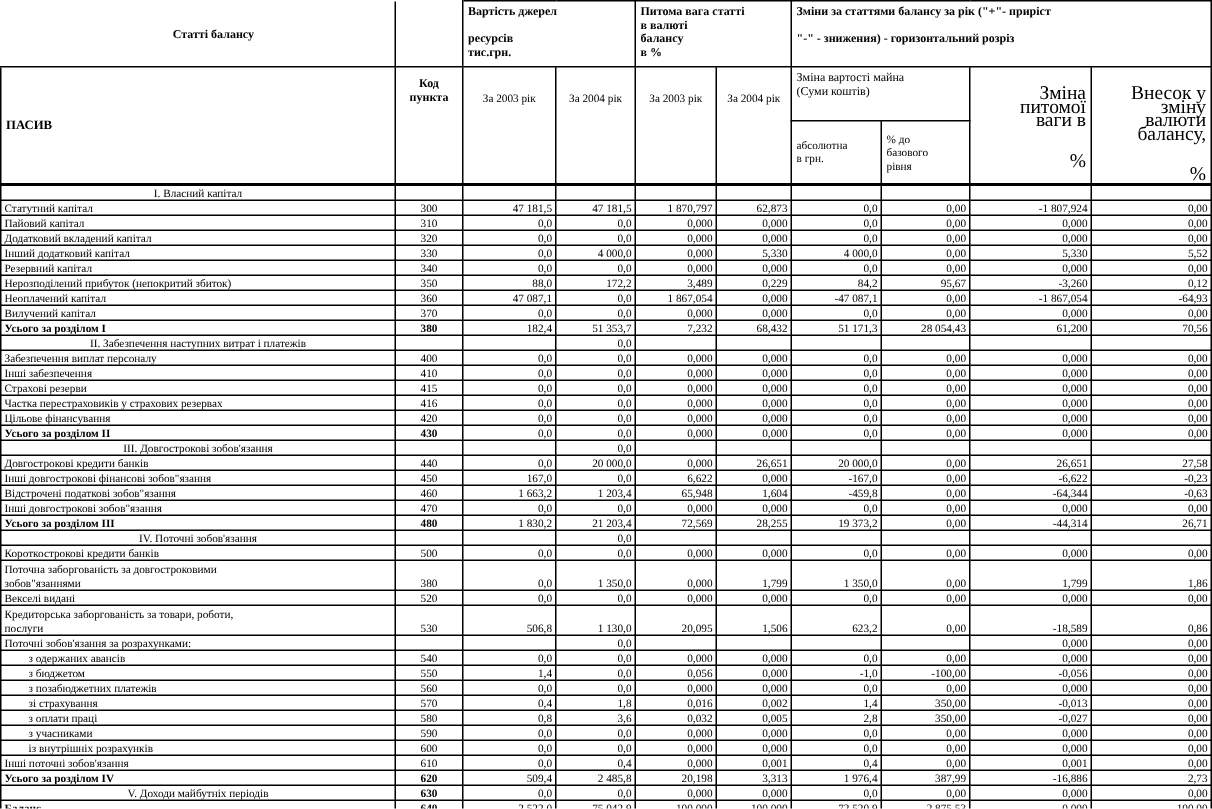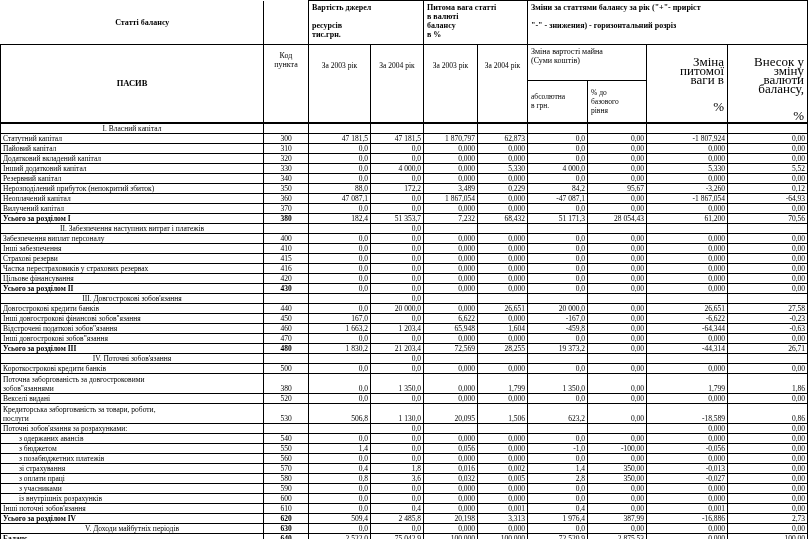--- a/index.html
+++ b/index.html
@@ -18,22 +18,22 @@
     text-align:left;
     padding:2px 3px;
   }
   thead .b{font-weight:bold;}
   tr.h1 th{height:44px;}
   tr.h2 th{height:30px;}
   tr.h3 th{height:36px;}
   th.no-top{border-top:none;padding-left:24px;}
   th.no-left{border-left:none;}
   th.items-h{text-align:center;vertical-align:middle;}
-  th.pasiv{text-align:center;vertical-align:middle;font-size:8.5px;}
-  th.code-h{text-align:center;padding-top:6px;}
+  th.pasiv{vertical-align:middle;font-size:8.5px;}
+  th.code-h{text-align:center;padding-top:6px;font-weight:bold;}
   th.year{text-align:center;padding-top:16px;font-size:7.5px;}
   th.sub{vertical-align:middle;font-size:7.5px;}
   th.wide-sub{text-align:right;padding-top:12px;font-size:13px;}
   thead{border-bottom:2px solid #000;}
 
   
   tbody td{
     border:1px solid #000;
     font-size:7.5px;
     line-height:9px;

